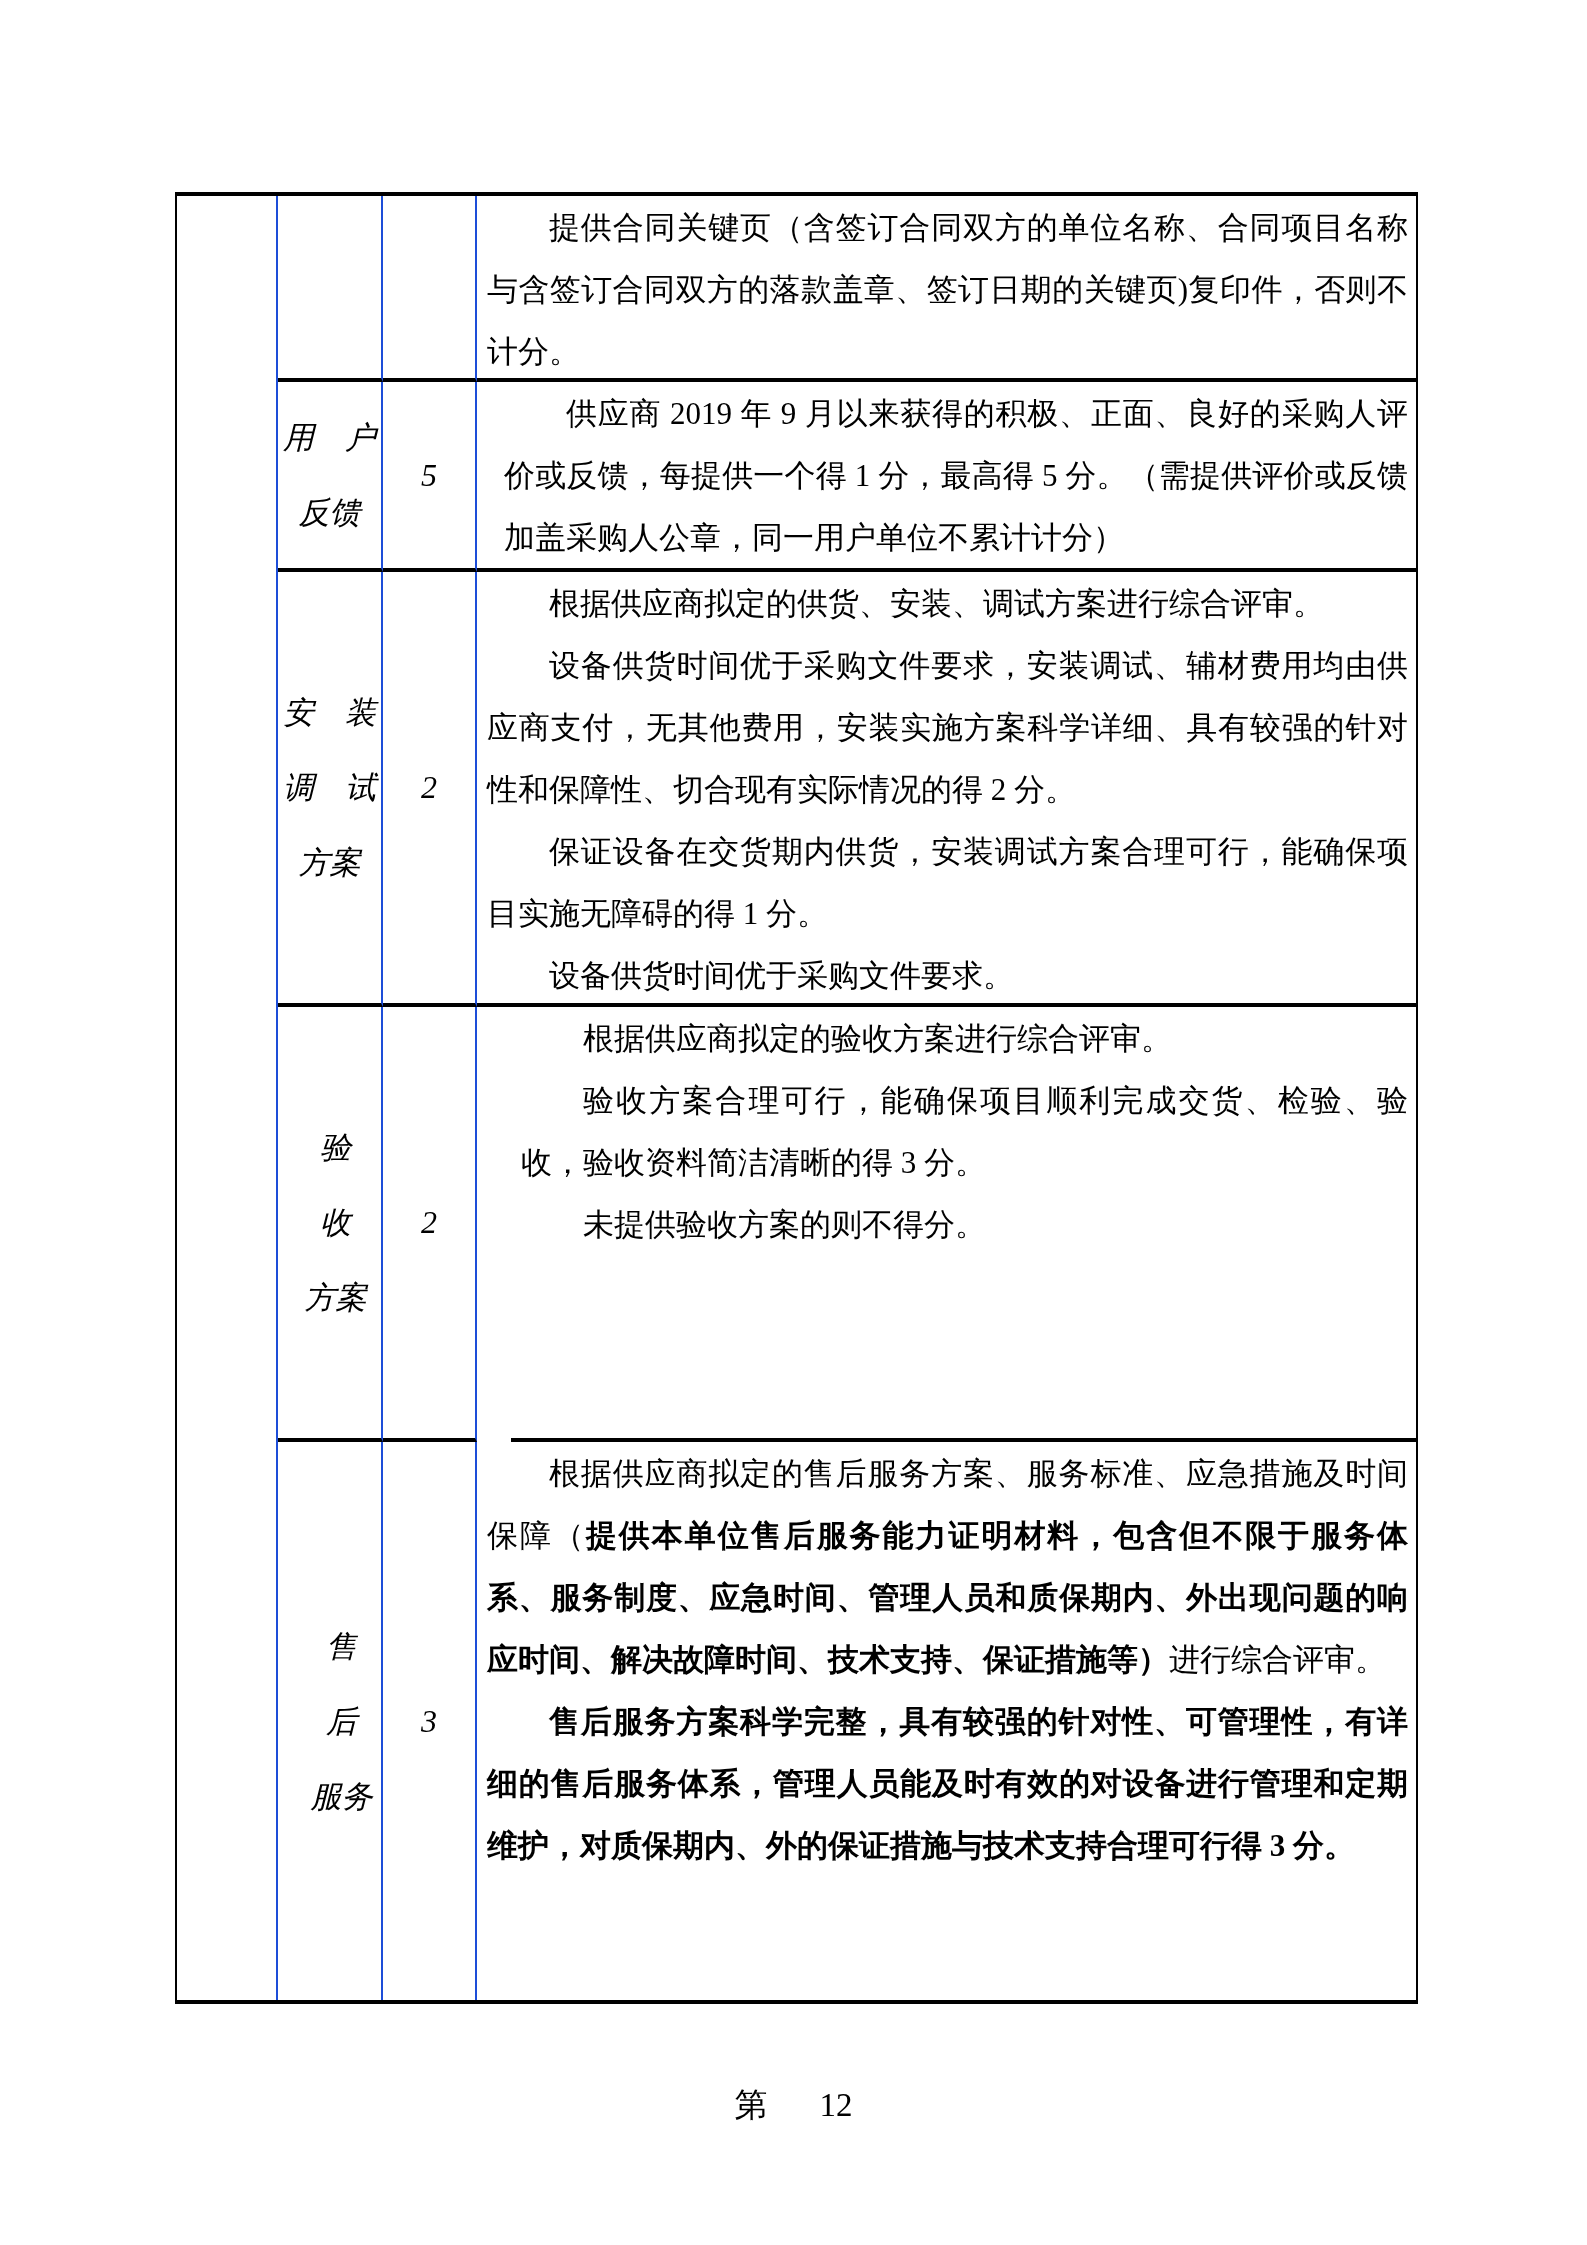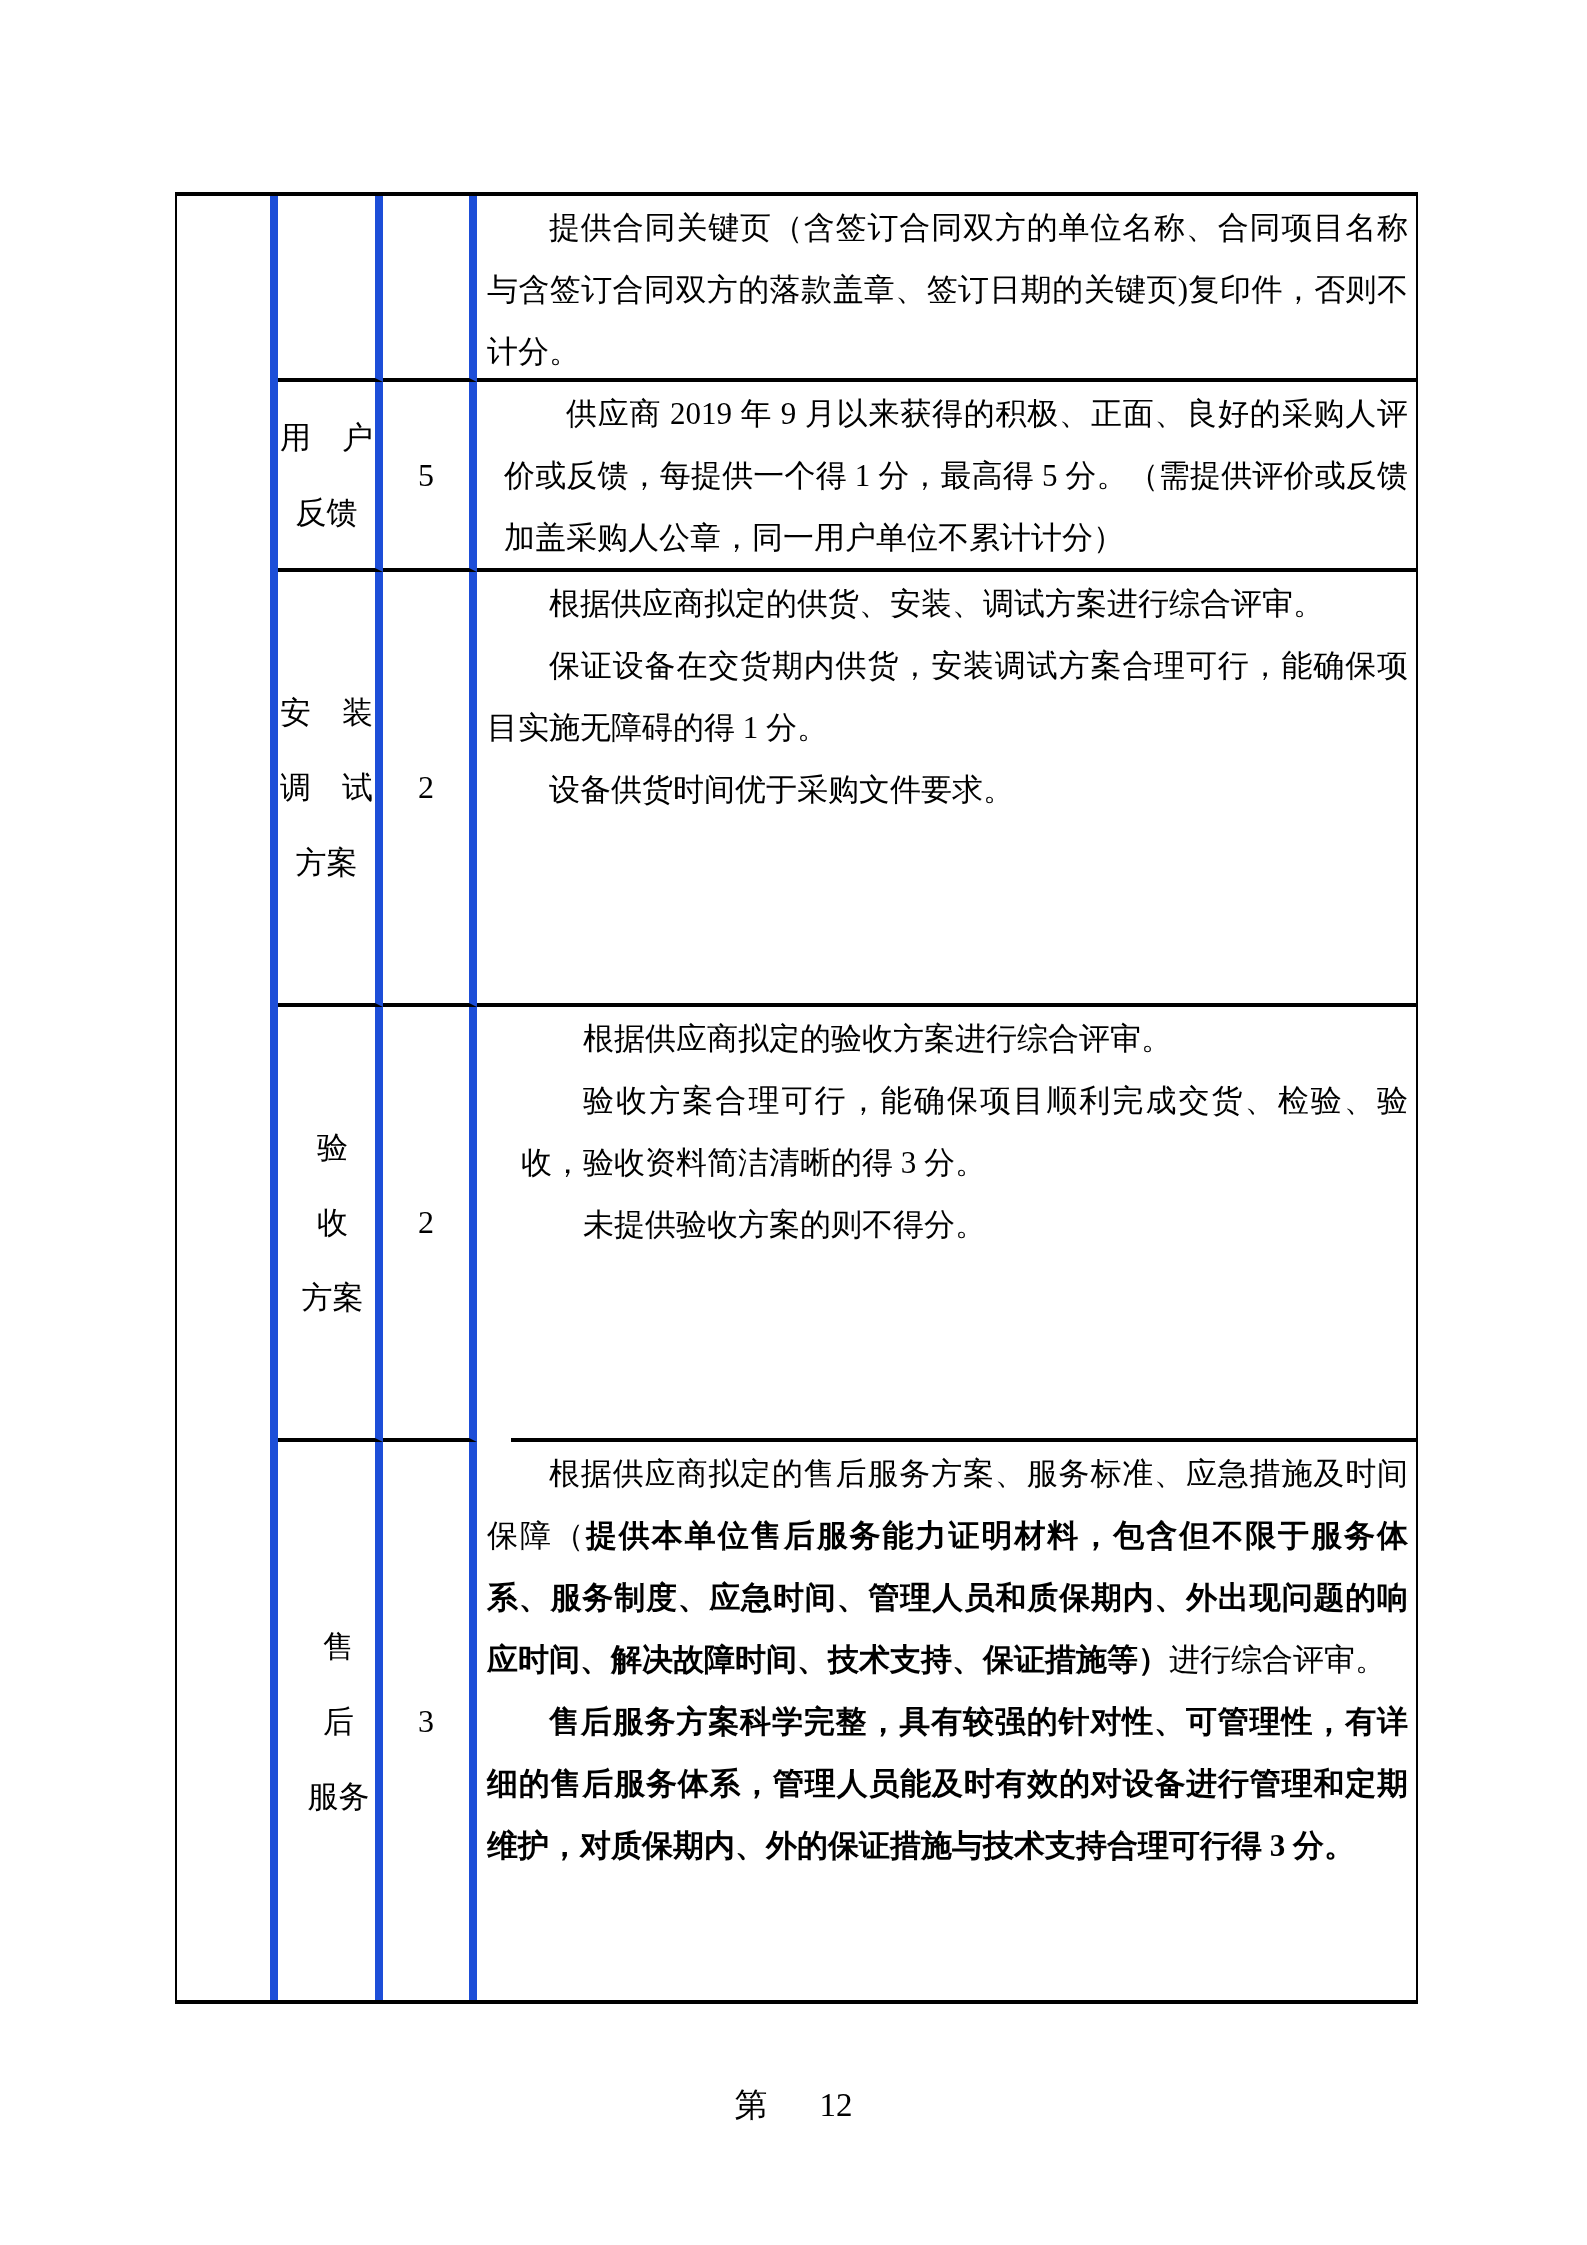--- a/index.html
+++ b/index.html
@@ -12,21 +12,21 @@
   .page{position:absolute;inset:0;background:#fff;}
   .grid{
     position:absolute;left:175px;top:192px;width:1243px;height:1812px;
     display:grid;
     grid-template-columns:101px 105px 94px auto;
     grid-template-rows:186px 190px 435px 435px auto;
     border:2px solid #000;border-top-width:4px;border-bottom-width:4px;
     box-sizing:border-box;
   }
   .cell{box-sizing:border-box;min-width:0;min-height:0;}
-  .v{border-right:8px solid #1d4ed8;}
+  .v{border-right:2px solid #1d4ed8;font-style:italic;}
   .h{border-bottom:4px solid #000;}
   .cat{grid-column:1;grid-row:1/6;}
   .crit{
     display:flex;align-items:center;justify-content:center;
     text-align:center;white-space:pre-line;
     font-size:31px;line-height:75px;
   }
   .score{
     display:flex;align-items:center;justify-content:center;
     font-size:32px;
@@ -64,20 +64,21 @@
     <div class="cell h desc" style="grid-column:4;grid-row:2;padding-left:27px;">
         <p><span>供应商 2019 年 9 月以来获得的积极、正面、良好的采购人评价或反馈，每提供一个得 1 分，最高得 5 分。（需提供评价或反馈加盖采购人公章，同一用户单位不累计计分）</span></p>
       </div>
 
     <div class="cell v h crit" style="grid-column:2;grid-row:3;">安　装
 调　试
 方案</div>
     <div class="cell v h score" style="grid-column:3;grid-row:3;">2</div>
     <div class="cell h desc" style="grid-column:4;grid-row:3;">
         <p><span>根据供应商拟定的供货、安装、调试方案进行综合评审。</span></p>
+        <p><span>设备供货时间优于采购文件要求，安装调试、辅材费用均由供应商支付，无其他费用，安装实施方案科学详细、具有较强的针对性和保障性、切合现有实际情况的得 2 分。</span></p>
         <p><span>保证设备在交货期内供货，安装调试方案合理可行，能确保项目实施无障碍的得 1 分。</span></p>
         <p><span>设备供货时间优于采购文件要求。</span></p>
       </div>
 
     <div class="cell v h crit" style="grid-column:2;grid-row:4;padding-left:12px;">验　收
 方案</div>
     <div class="cell v h score" style="grid-column:3;grid-row:4;">2</div>
     <div class="cell h desc" style="grid-column:4;grid-row:4;margin-left:34px;">
         <p><span>根据供应商拟定的验收方案进行综合评审。</span></p>
         <p><span>验收方案合理可行，能确保项目顺利完成交货、检验、验收，验收资料简洁清晰的得 3 分。</span></p>

